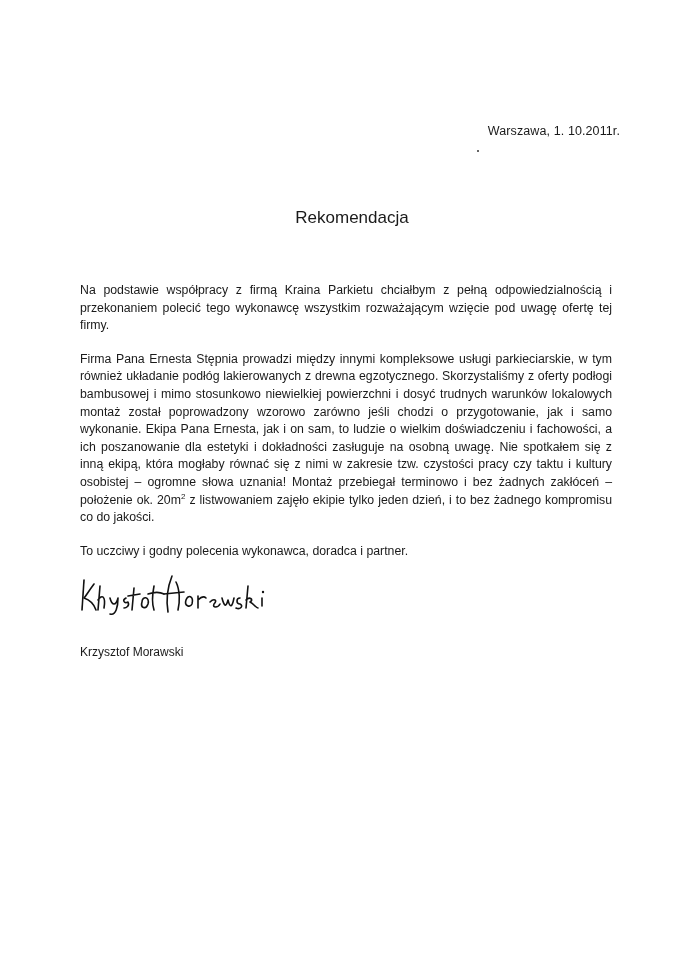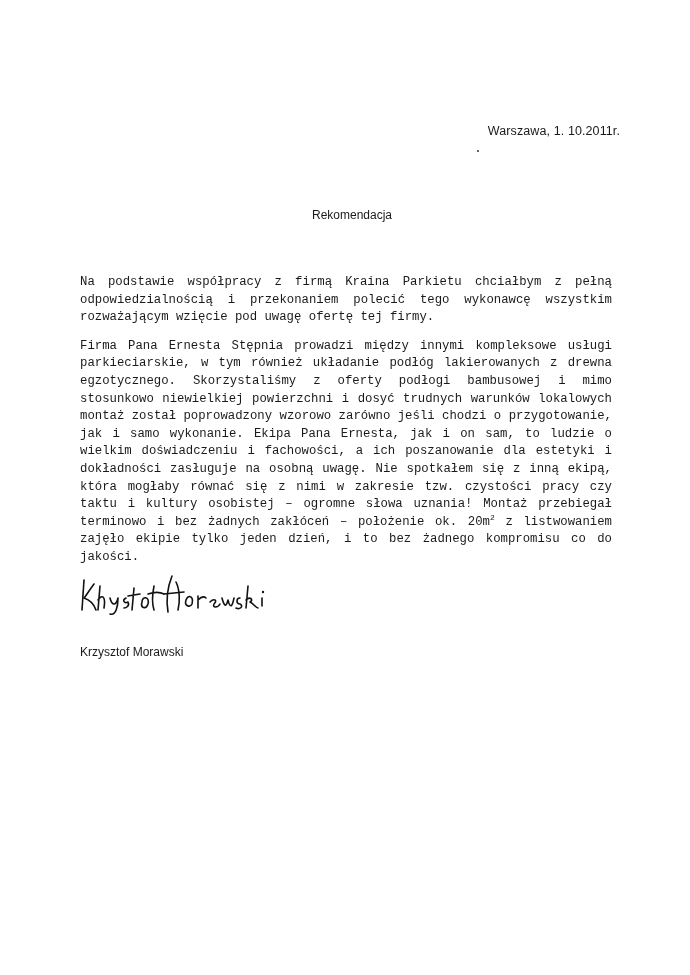--- a/index.html
+++ b/index.html
@@ -11,27 +11,27 @@
   .date {
     position: absolute; right: 70px; top: 124px;
     font-size: 12.5px; letter-spacing: 0.1px; text-align: center;
   }
   .speck {
     position: absolute; left: 477px; top: 150px;
     width: 2px; height: 2px; background: #333; border-radius: 50%;
   }
   .title {
     position: absolute; left: 14px; right: 0; top: 208px;
-    text-align: center; font-size: 12px;
+    text-align: center; font-size: 17px;
   }
   .body {
     position: absolute; left: 80px; width: 532px; top: 266px;
     font-size: 12.3px; line-height: 17.6px;
   }
-  .para { margin: 8px 0 11px 0; text-align: justify; font-family: Liberation Mono, monospace; }
+  .para { margin: 16px 0 11px 0; text-align: justify; }
   .para.last-left { text-align-last: left; }
   sup { font-size: 8px; line-height: 0; vertical-align: 5px; }
   .signature {
     position: absolute; left: 80px; top: 572px; width: 190px; height: 44px;
   }
   .signer {
     position: absolute; left: 80px; top: 645px; font-size: 12px;
   }
 </style>
 </head>
@@ -39,20 +39,21 @@
 
 <div>
   <div class="date">Warszawa, 1. 10.2011r.</div>
   <div class="speck"></div>
 
   <div class="title">Rekomendacja</div>
 
   <div class="body">
     <p class="para last-left">Na podstawie współpracy z firmą Kraina Parkietu chciałbym z pełną odpowiedzialnością i przekonaniem polecić tego wykonawcę wszystkim rozważającym wzięcie pod uwagę ofertę tej firmy.</p>
     <p class="para last-left"><span>Firma Pana Ernesta Stępnia prowadzi między innymi kompleksowe usługi parkieciarskie, w tym również układanie podłóg lakierowanych z drewna egzotycznego. Skorzystaliśmy z oferty podłogi bambusowej i mimo stosunkowo niewielkiej powierzchni i dosyć trudnych warunków lokalowych montaż został poprowadzony wzorowo zarówno jeśli chodzi o przygotowanie, jak i samo wykonanie. Ekipa Pana Ernesta, jak i on sam, to ludzie o wielkim doświadczeniu i fachowości, a ich poszanowanie dla estetyki i dokładności zasługuje na osobną uwagę. Nie spotkałem się z inną ekipą, która mogłaby równać się z nimi w zakresie tzw. czystości pracy czy taktu i kultury osobistej – ogromne słowa uznania! Montaż przebiegał terminowo i bez żadnych zakłóceń – położenie ok. 20m</span><sup>2</sup><span> z listwowaniem zajęło ekipie tylko jeden dzień, i to bez żadnego kompromisu co do jakości.</span></p>
+    <p class="para last-left">To uczciwy i godny polecenia wykonawca, doradca i partner.</p>
   </div>
 
   <svg class="signature" viewBox="0 0 190 44">
     <g fill="none" stroke="#111" stroke-width="1.6" stroke-linecap="round" stroke-linejoin="round">
       <path d="M4 8 L2 38"></path>
       <path d="M14 12 C8 20,6 24,4 26 C10 28,14 32,16 38"></path>
       <path d="M20 14 L18 38 M18 28 C22 22,26 24,24 36"></path>
       <path d="M30 26 C32 34,36 34,38 26 C38 34,36 44,30 42"></path>
       <path d="M46 26 C42 28,44 32,48 30 C50 34,46 36,44 36"></path>
       <path d="M54 16 L52 38 M48 24 L60 22"></path>

